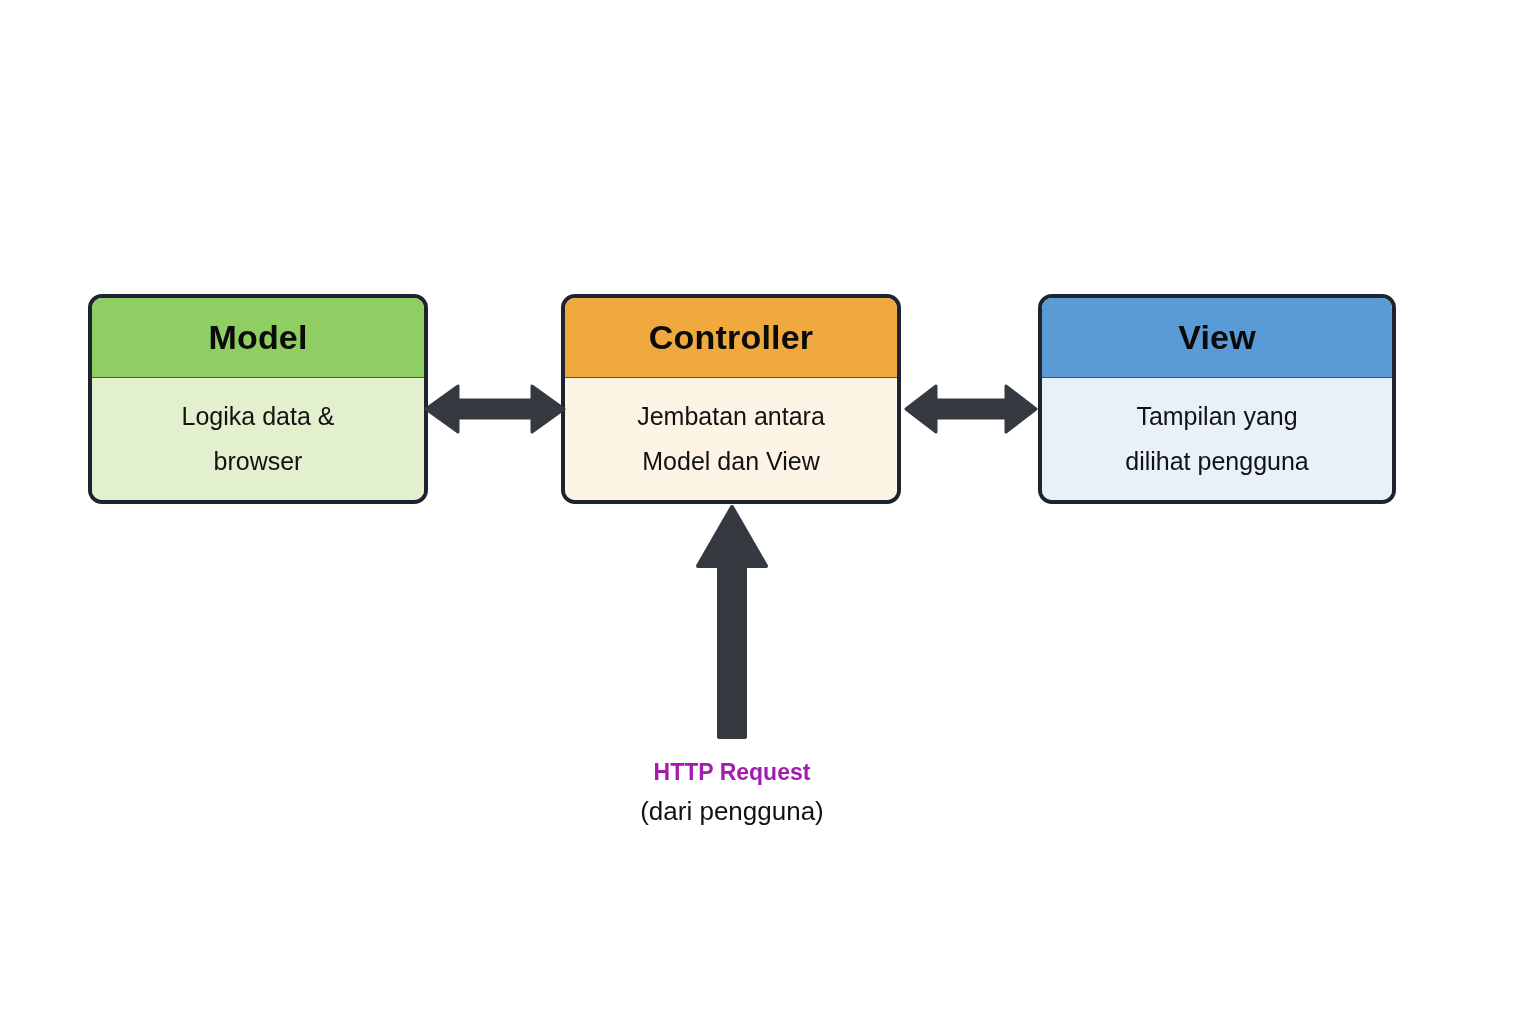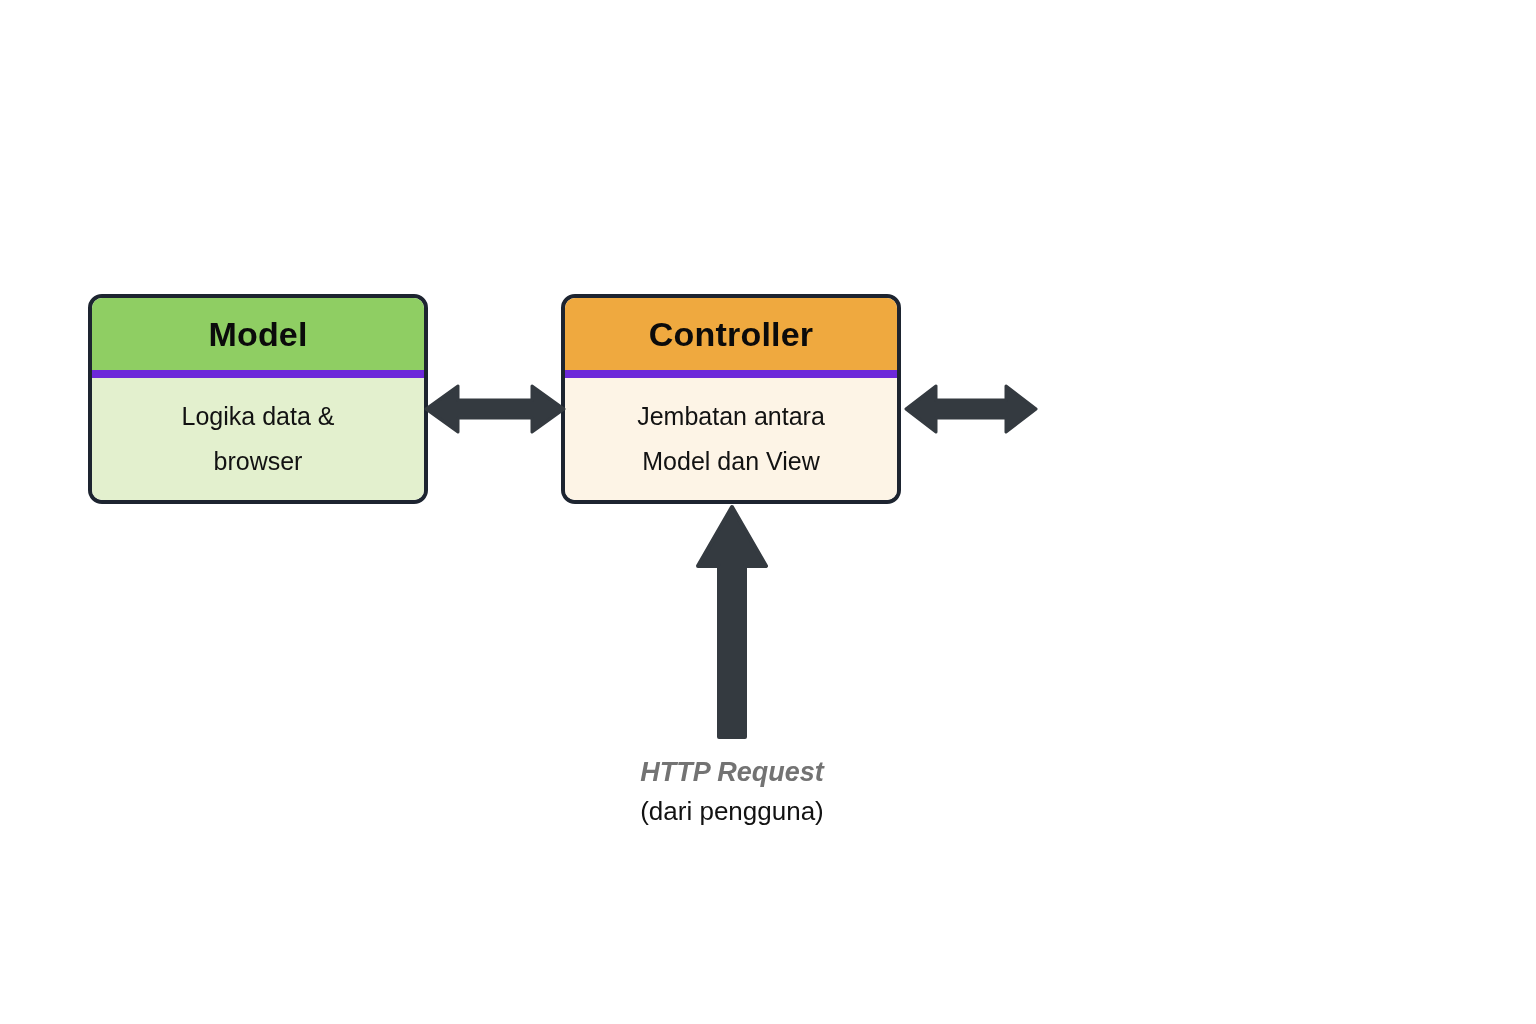--- a/index.html
+++ b/index.html
@@ -28,21 +28,21 @@
     position: absolute;
     box-sizing: border-box;
     border: 4px solid #1d2430;
     border-radius: 14px;
     overflow: hidden;
     background: #ffffff;
   }
   .node-header {
     box-sizing: border-box;
     height: 80px;
-    border-bottom: 8px solid #6d28d9;
+    border-bottom: 1px solid #6d28d9;
     display: flex;
     align-items: center;
     justify-content: center;
     font-size: 34px;
     font-weight: bold;
     letter-spacing: 0.2px;
     color: #0b0b0b;
   }
   .node-body {
     box-sizing: border-box;
@@ -87,26 +87,25 @@
   
   #http-caption {
     position: absolute;
     left: 520px;
     top: 752px;
     width: 424px;
     text-align: center;
   }
   #http-caption .cap-main {
     display: block;
-    font-size: 27px;
+    font-size: 23px;
     font-weight: bold;
-    color: #737373;
+    color: #a21caf;
     line-height: 40px;
     white-space: nowrap;
-    font-style: italic;
   }
   #http-caption .cap-sub {
     display: block;
     font-size: 26px;
     font-weight: normal;
     color: #121212;
     line-height: 38px;
     white-space: nowrap;
   }
 </style>
@@ -124,20 +123,27 @@
   </div>
 
   <div class="node" id="node-controller">
     <div class="node-header">Controller</div>
     <div class="node-body">
       <span class="bline">Jembatan antara</span>
       <span class="bline">Model dan View</span>
     </div>
   </div>
 
+  <div class="node" id="node-view">
+    <div class="node-header">View</div>
+    <div class="node-body">
+      <span class="bline">Tampilan yang</span>
+      <span class="bline">dilihat pengguna</span>
+    </div>
+  </div>
 
   <div class="connector" id="arrow-model-controller">
     <svg viewBox="0 0 142 54" preserveAspectRatio="none">
       <path d="M2,27 L34,4 L34,18 L108,18 L108,4 L140,27 L108,50 L108,36 L34,36 L34,50 Z" fill="#343A40" stroke="#343A40" stroke-width="3" stroke-linejoin="round"></path>
     </svg>
   </div>
 
   <div class="connector" id="arrow-controller-view">
     <svg viewBox="0 0 134 54" preserveAspectRatio="none">
       <path d="M2,27 L32,4 L32,18 L102,18 L102,4 L132,27 L102,50 L102,36 L32,36 L32,50 Z" fill="#343A40" stroke="#343A40" stroke-width="3" stroke-linejoin="round"></path>

